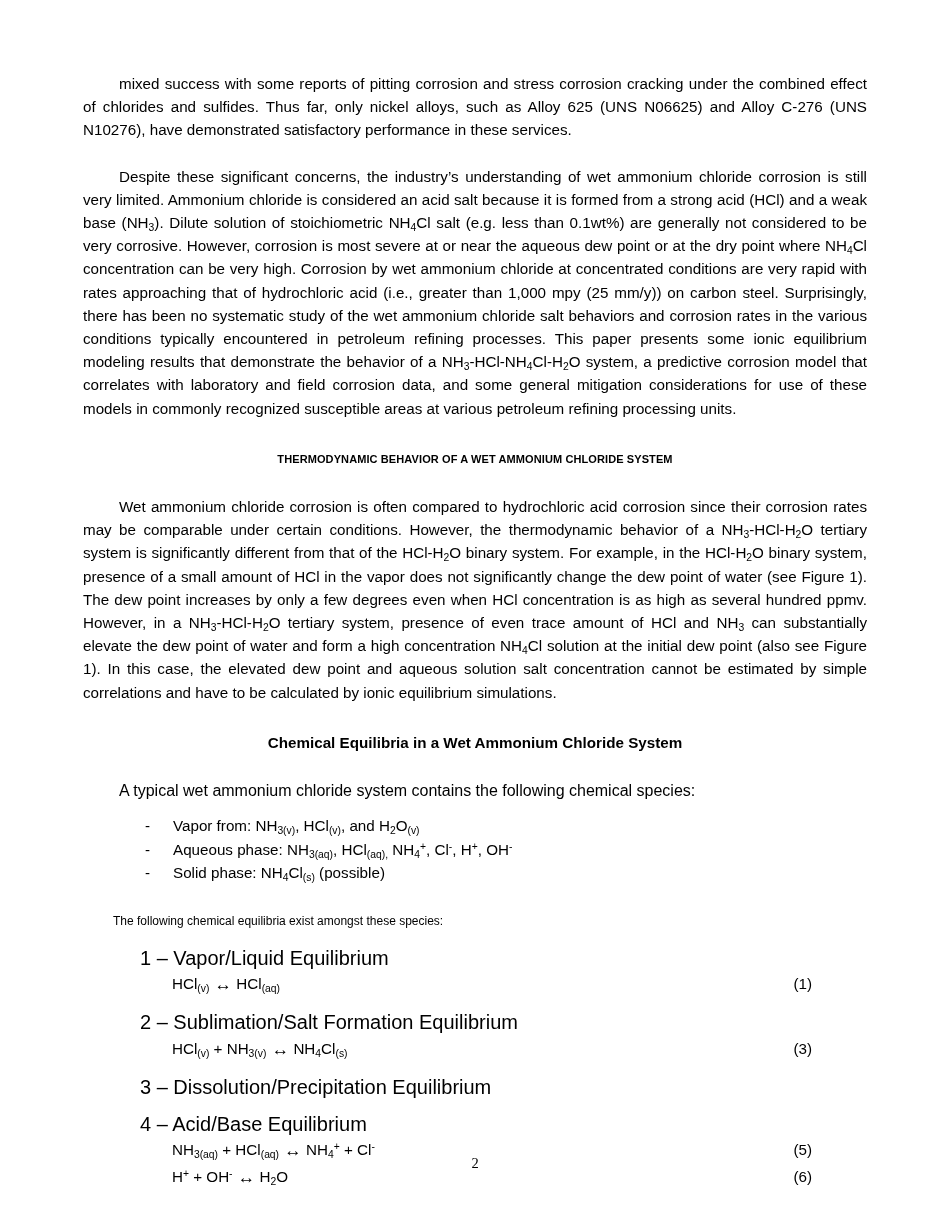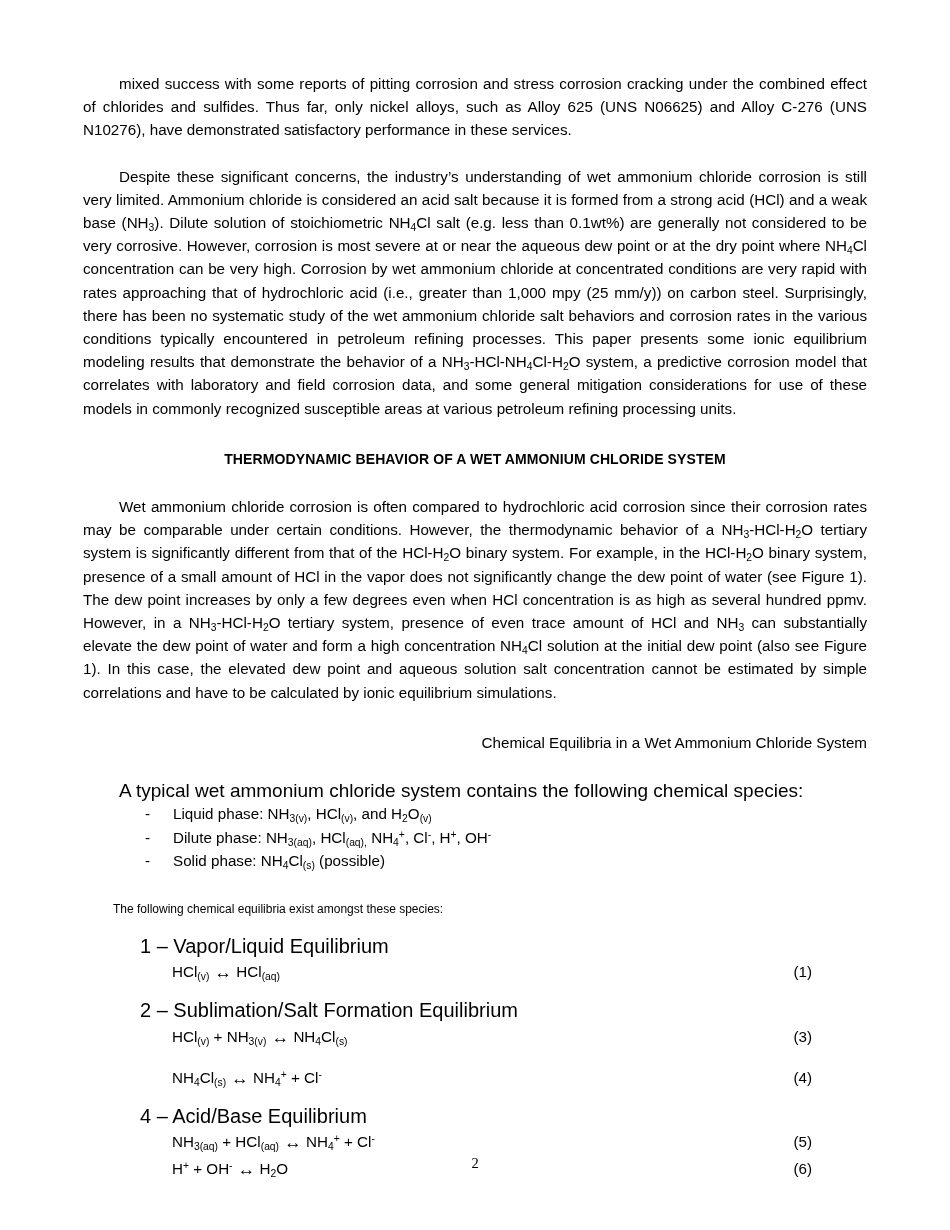--- a/index.html
+++ b/index.html
@@ -33,39 +33,39 @@
     text-justify: inter-word;
     text-indent: 36px;
     hyphens: none;
   }
   p.body-par.spaced {
     margin-top: 23px;
   }
   .center-head {
     margin-top: 28px;
     margin-bottom: 0;
-    font-size: 14px;
+    font-size: 11px;
     line-height: 23.2px;
     font-weight: bold;
     text-align: center;
     letter-spacing: 0.1px;
   }
   .sub-head {
     margin-top: 27px;
     margin-bottom: 0;
     font-size: 15.2px;
     line-height: 23.2px;
-    font-weight: normal;
-    text-align: right;
+    font-weight: bold;
+    text-align: center;
   }
   .lead-in {
     margin-top: 25px;
-    margin-bottom: 0;
+    margin-bottom: 12px;
     padding-left: 36px;
-    font-size: 19px;
+    font-size: 16px;
     line-height: 23.2px;
   }
   .lead-in2 {
     margin-top: 25px;
     margin-bottom: 0;
     padding-left: 30px;
     font-size: 12px;
     line-height: 23.2px;
   }
   ul.species {
@@ -150,24 +150,24 @@
     <h2 class="center-head">THERMODYNAMIC BEHAVIOR OF A WET AMMONIUM CHLORIDE SYSTEM</h2>
 
     <p class="body-par" style="margin-top:24px"><span>Wet ammonium chloride corrosion is often compared to hydrochloric acid corrosion since their corrosion rates may be comparable under certain conditions. However, the thermodynamic behavior of a NH</span><sub>3</sub><span>-HCl-H</span><sub>2</sub><span>O tertiary system is significantly different from that of the HCl-H</span><sub>2</sub><span>O binary system. For example, in the HCl-H</span><sub>2</sub><span>O binary system, presence of a small amount of HCl in the vapor does not significantly change the dew point of water (see Figure 1). The dew point increases by only a few degrees even when HCl concentration is as high as several hundred ppmv. However, in a NH</span><sub>3</sub><span>-HCl-H</span><sub>2</sub><span>O tertiary system, presence of even trace amount of HCl and NH</span><sub>3</sub><span> can substantially elevate the dew point of water and form a high concentration NH</span><sub>4</sub><span>Cl solution at the initial dew point (also see Figure 1). In this case, the elevated dew point and aqueous solution salt concentration cannot be estimated by simple correlations and have to be calculated by ionic equilibrium simulations.</span></p>
 
     <h3 class="sub-head">Chemical Equilibria in a Wet Ammonium Chloride System</h3>
 
     <p class="lead-in">A typical wet ammonium chloride system contains the following chemical species:</p>
 
     <ul class="species">
       <li>
-        <span class="dash">-</span><span>Liquid phase: </span><span>NH<sub>3(v)</sub>, HCl<sub>(v)</sub>, and H<sub>2</sub>O<sub>(v)</sub></span>
+        <span class="dash">-</span><span>Vapor from: </span><span>NH<sub>3(v)</sub>, HCl<sub>(v)</sub>, and H<sub>2</sub>O<sub>(v)</sub></span>
       </li>
       <li>
-        <span class="dash">-</span><span>Dilute phase: </span><span>NH<sub>3(aq)</sub>, HCl<sub>(aq),</sub> NH<sub>4</sub><sup>+</sup>, Cl<sup>-</sup>, H<sup>+</sup>, OH<sup>-</sup></span>
+        <span class="dash">-</span><span>Aqueous phase: </span><span>NH<sub>3(aq)</sub>, HCl<sub>(aq),</sub> NH<sub>4</sub><sup>+</sup>, Cl<sup>-</sup>, H<sup>+</sup>, OH<sup>-</sup></span>
       </li>
       <li>
         <span class="dash">-</span><span>Solid phase: </span><span>NH<sub>4</sub>Cl<sub>(s)</sub> (possible)</span>
       </li>
     </ul>
 
     <p class="lead-in2">The following chemical equilibria exist amongst these species:</p>
 
     <div class="eq-group first">
       <div class="eq-title">1 – Vapor/Liquid Equilibrium</div>
@@ -179,24 +179,21 @@
 
     <div class="eq-group">
       <div class="eq-title">2 – Sublimation/Salt Formation Equilibrium</div>
       <div class="eq-row">
         <span>HCl<sub>(v)</sub> + NH<sub>3(v)</sub><span class="arrow">↔</span>NH<sub>4</sub>Cl<sub>(s)</sub></span>
         <span class="eq-num">(3)</span>
       </div>
     </div>
 
     <div class="eq-group">
-      <div class="eq-row">
-        <span>NH<sub>4</sub>Cl<sub>(s)</sub><span class="arrow">↔</span>NH<sub>4</sub><sup>+</sup> + Cl<sup>-</sup></span>
-        <span class="eq-num">(4)</span>
-      </div>
+      <div class="eq-title">3 – Dissolution/Precipitation Equilibrium</div>
     </div>
 
     <div class="eq-group">
       <div class="eq-title">4 – Acid/Base Equilibrium</div>
       <div class="eq-row">
         <span>NH<sub>3(aq)</sub> + HCl<sub>(aq)</sub><span class="arrow">↔</span>NH<sub>4</sub><sup>+</sup> + Cl<sup>-</sup></span>
         <span class="eq-num">(5)</span>
       </div>
       <div class="eq-row">
         <span>H<sup>+</sup> + OH<sup>-</sup><span class="arrow">↔</span>H<sub>2</sub>O</span>

